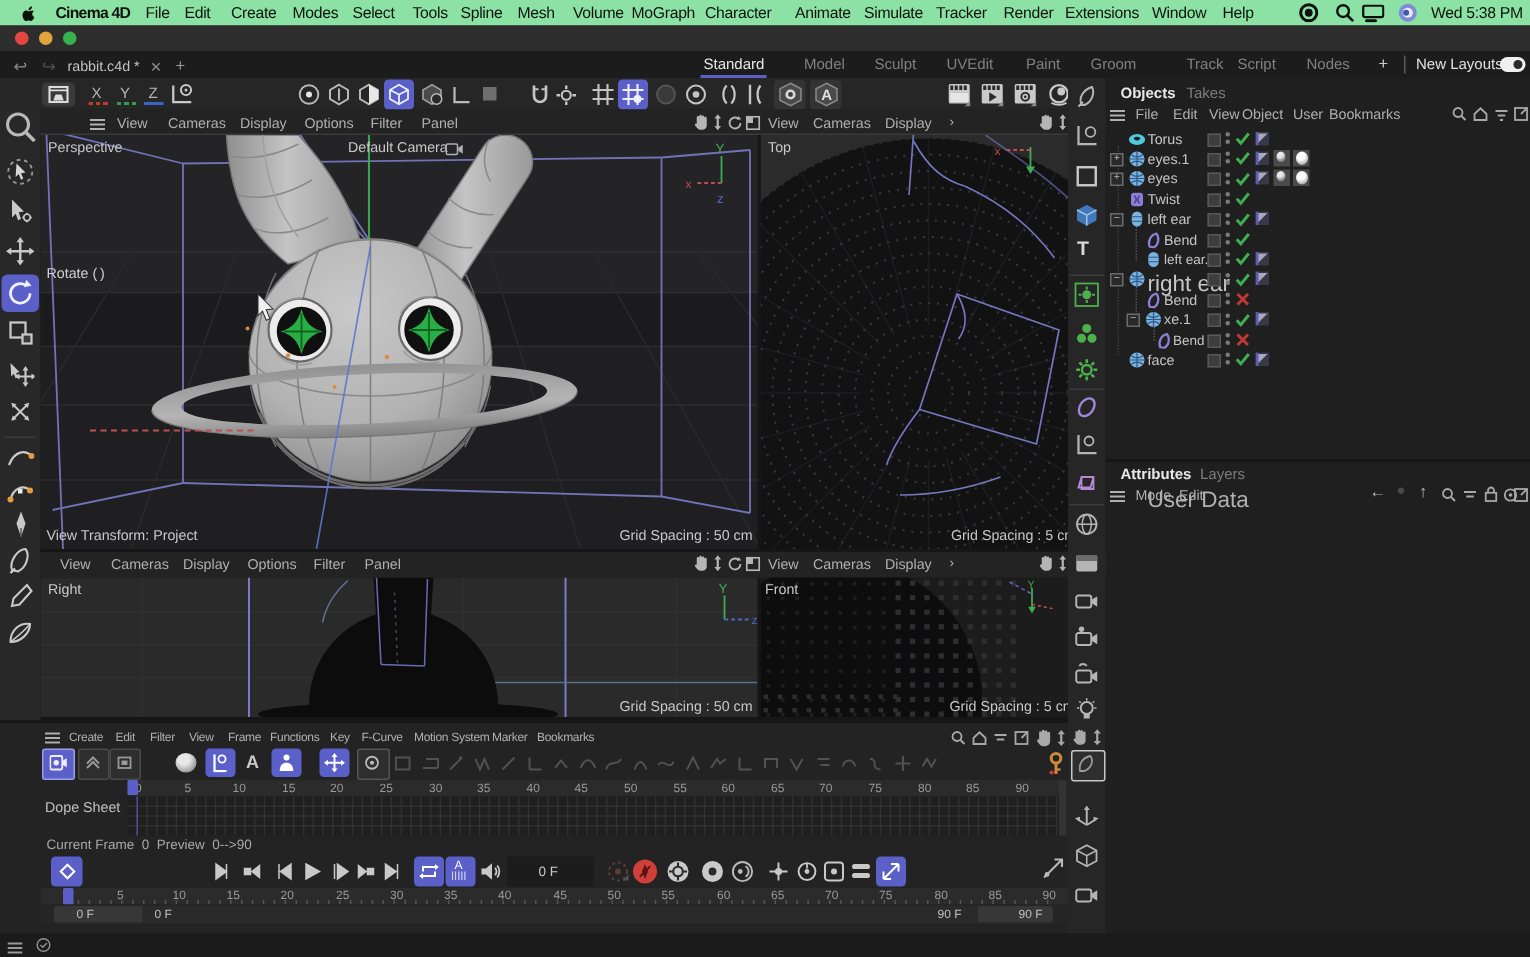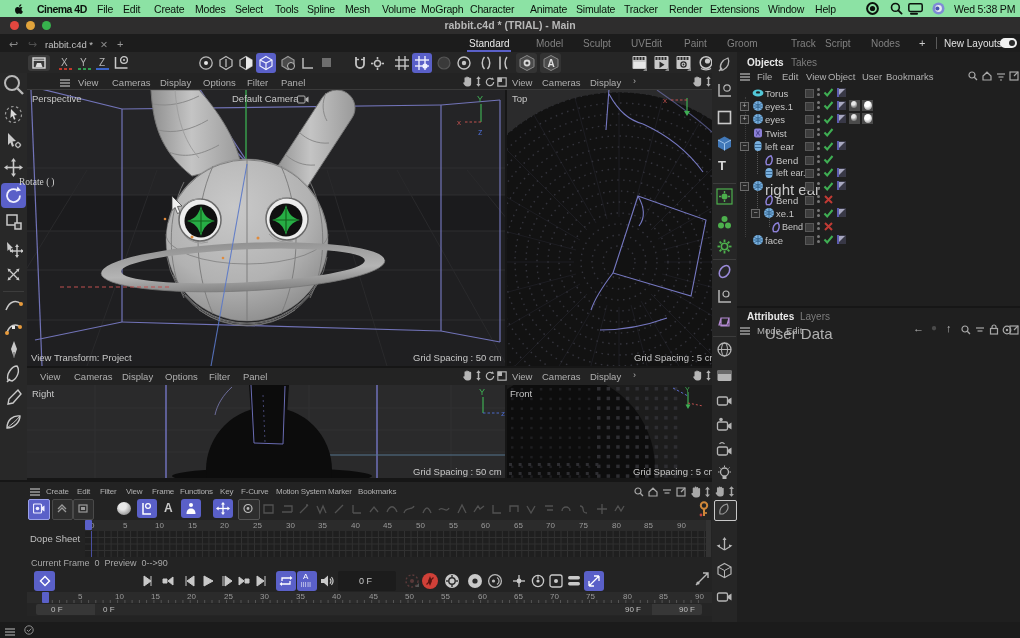--- a/index.html
+++ b/index.html
@@ -51,21 +51,20 @@
   <circle cx="6.5" cy="6.5" r="6" fill="#7f8bd6"></circle>
   <circle cx="6.5" cy="6.5" r="3.4" fill="#e8ecf2"></circle>
   <circle cx="5.4" cy="6.5" r="2" fill="#4557b0"></circle>
 </svg>
 <div class="t" style="left:954px;top:3px;font-size:10.5px;letter-spacing:-0.2px;color:#0b120c;">Wed 5:38 PM</div>
 
 <div class="a" style="left:0;top:17px;width:1020px;height:17px;background:#2e2d2d;"></div>
 <div class="a" style="left:10px;top:21px;width:9px;height:9px;border-radius:50%;background:#e3473f;"></div>
 <div class="a" style="left:26px;top:21px;width:9px;height:9px;border-radius:50%;background:#e1a33b;"></div>
 <div class="a" style="left:42px;top:21px;width:9px;height:9px;border-radius:50%;background:#37b14d;"></div>
-<div class="a" style="left:0;top:19px;width:1020px;text-align:center;font-size:10.5px;font-weight:bold;color:#b7b7b7;white-space:nowrap;">rabbit.c4d * (TRIAL) - Main</div>
 
 <div class="a" style="left:0;top:34px;width:1020px;height:18px;background:#1c1c1c;"></div>
 <div class="t" style="left:9px;top:38px;font-size:11px;color:#8a8a8a;">↩</div>
 <div class="t" style="left:28px;top:38px;font-size:11px;color:#4f4f4f;">↪</div>
 <div class="t" style="left:45px;top:39px;font-size:9.5px;color:#c2c2c2;">rabbit.c4d *</div>
 <div class="t" style="left:100px;top:39px;font-size:9.5px;color:#8a8a8a;">✕</div>
 <div class="t" style="left:117px;top:38px;font-size:11px;color:#9a9a9a;">+</div>
 <div class="t" style="left:469px;top:38px;font-size:10px;color:#e8e8e8;">Standard</div>
 <div class="a" style="left:467px;top:50px;width:44px;height:2px;background:#5a60c8;"></div>
 <div class="t" style="left:536px;top:38px;font-size:10px;color:#818181;">Model</div>
@@ -809,21 +808,21 @@
     <text x="430" y="35" fill="#c0504e" font-size="8">x</text>
     <text x="451" y="45" fill="#4a68c8" font-size="9">z</text>
   </g>
 </svg>
 <div class="t" style="left:32px;top:93px;font-size:9.5px;color:#c8c8c8;">Perspective</div>
 <div class="t" style="left:232px;top:93px;font-size:9.5px;color:#c8c8c8;">Default Camera</div>
 <svg class="a" style="left:297px;top:95px;" width="12" height="9" viewBox="0 0 12 9">
         <rect x="0.5" y="1" width="7.5" height="7" rx="1" fill="none" stroke="#b0b0b0" stroke-width="1"></rect>
         <path d="M8.5 3.5 L11.5 1.5 V7.5 L8.5 5.5Z" fill="#b0b0b0"></path>
       </svg>
-<div class="t" style="left:19px;top:177px;font-size:9.5px;color:#d0d0d0;font-family:Liberation Serif, serif;">Rotate ( )</div>
+<div class="t" style="left:31px;top:177px;font-size:9.5px;color:#d0d0d0;">Rotate ( )</div>
 <div class="t" style="left:31px;top:352px;font-size:9.5px;color:#c8c8c8;">View Transform: Project</div>
 <div class="t" style="left:413px;top:352px;font-size:9.5px;color:#c8c8c8;">Grid Spacing : 50 cm</div>
 
 <svg class="a" style="left:507px;top:90px;" width="205" height="276" viewBox="0 0 205 276">
   <rect x="0" y="0" width="205" height="276" fill="#1a1a1a"></rect>
   <circle cx="112" cy="172" r="170" fill="#121212"></circle>
   <g stroke="#1d1d22" stroke-width="1" fill="none">
           <line x1="157" y1="172" x2="282" y2="172"></line>
           <line x1="155" y1="184" x2="276" y2="216"></line>
           <line x1="151" y1="194" x2="259" y2="257"></line>

